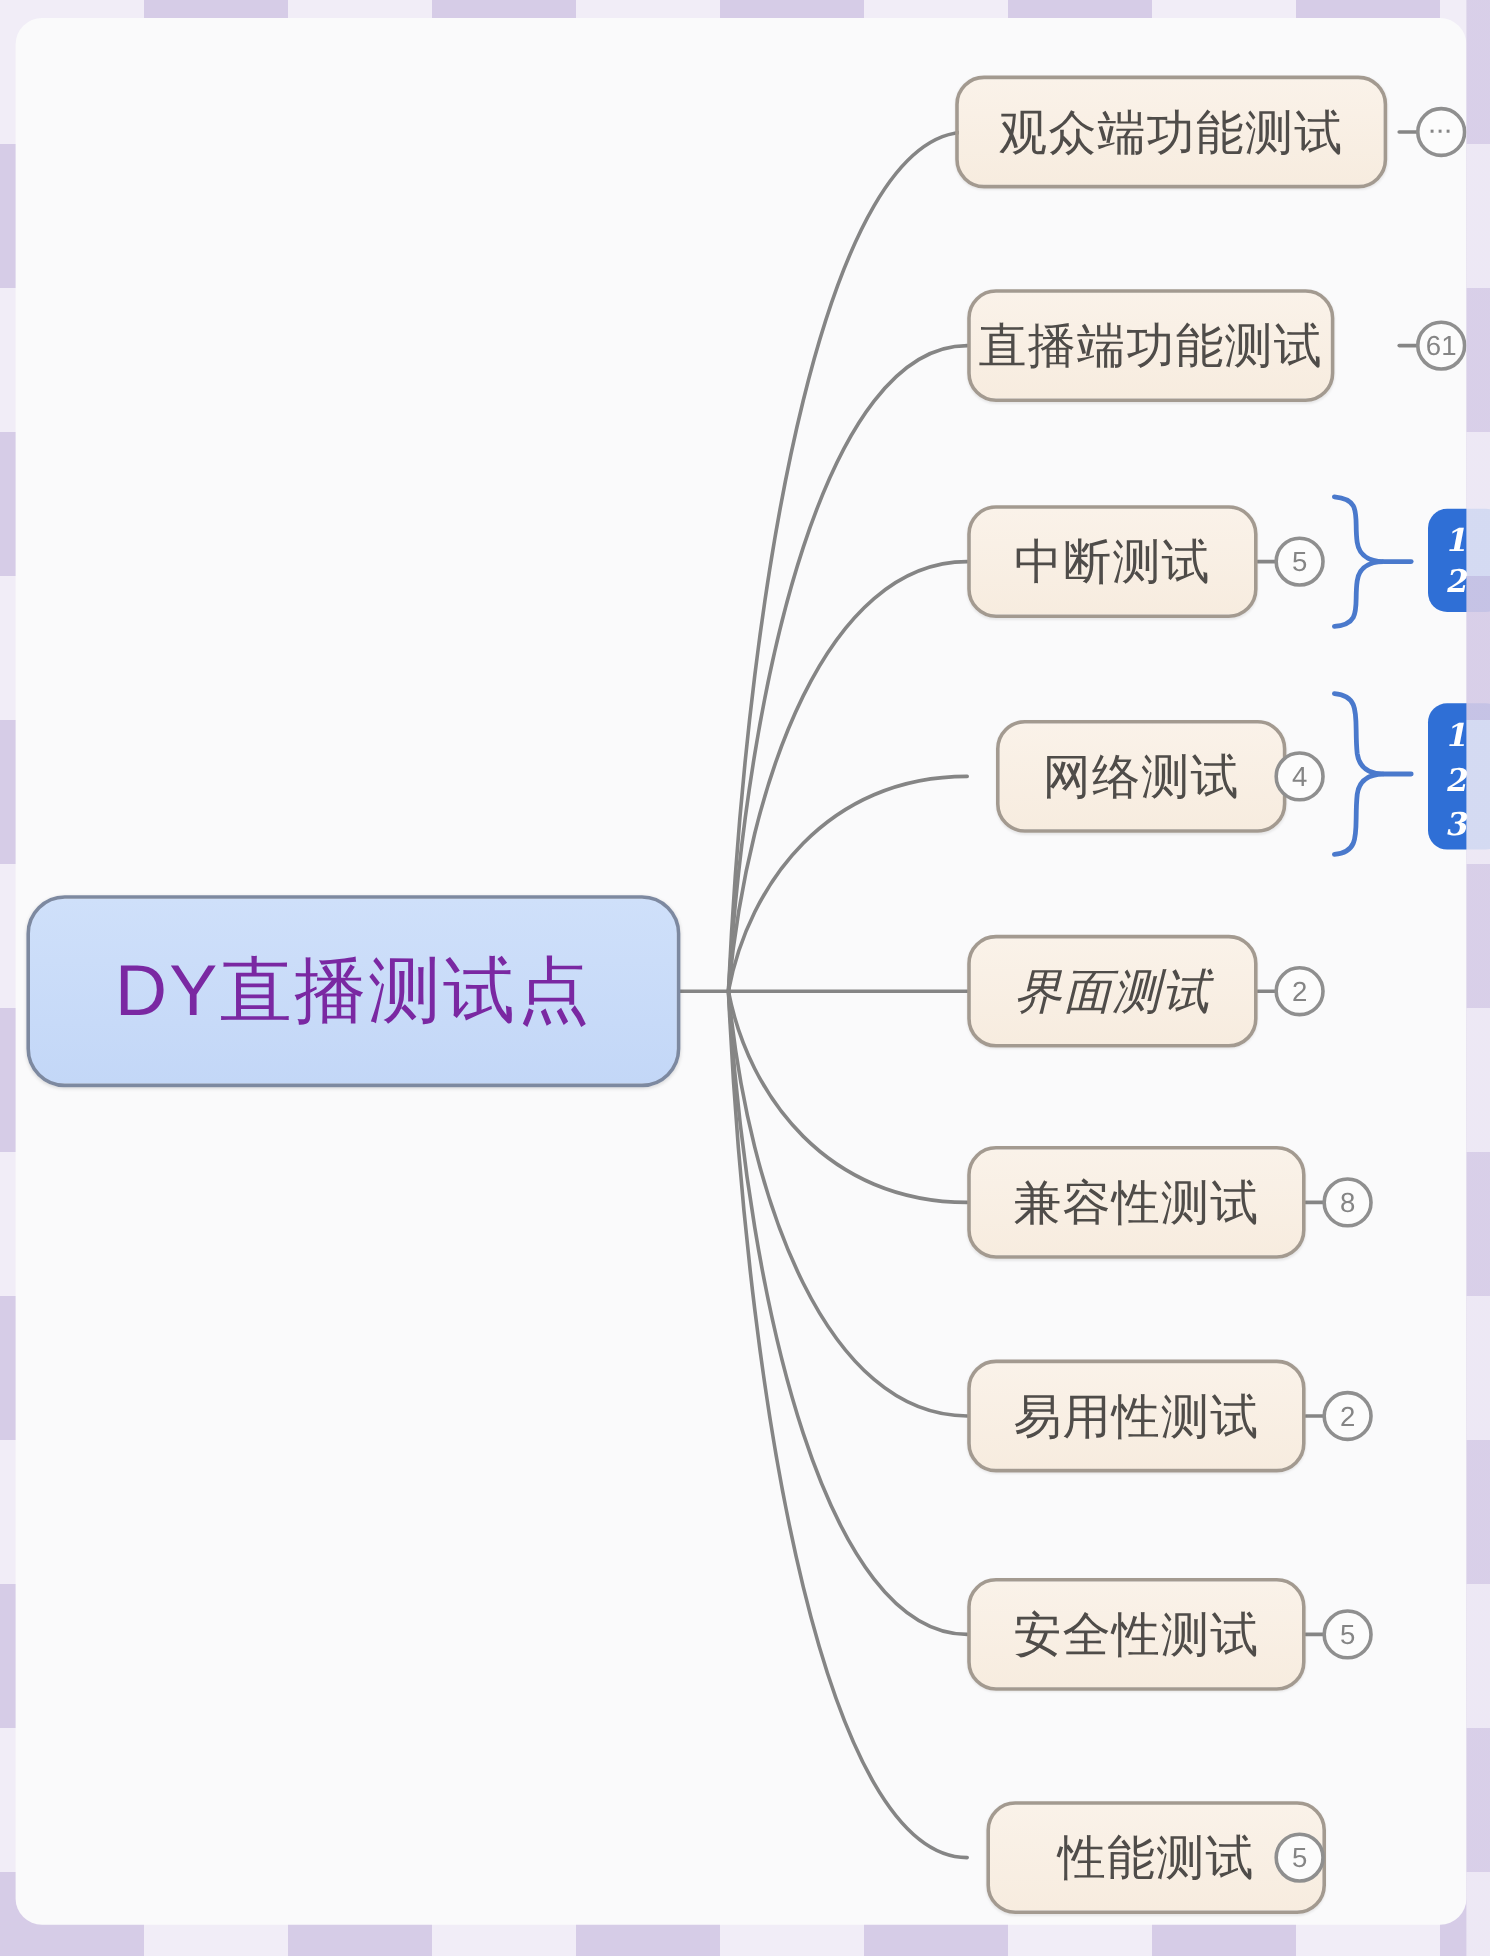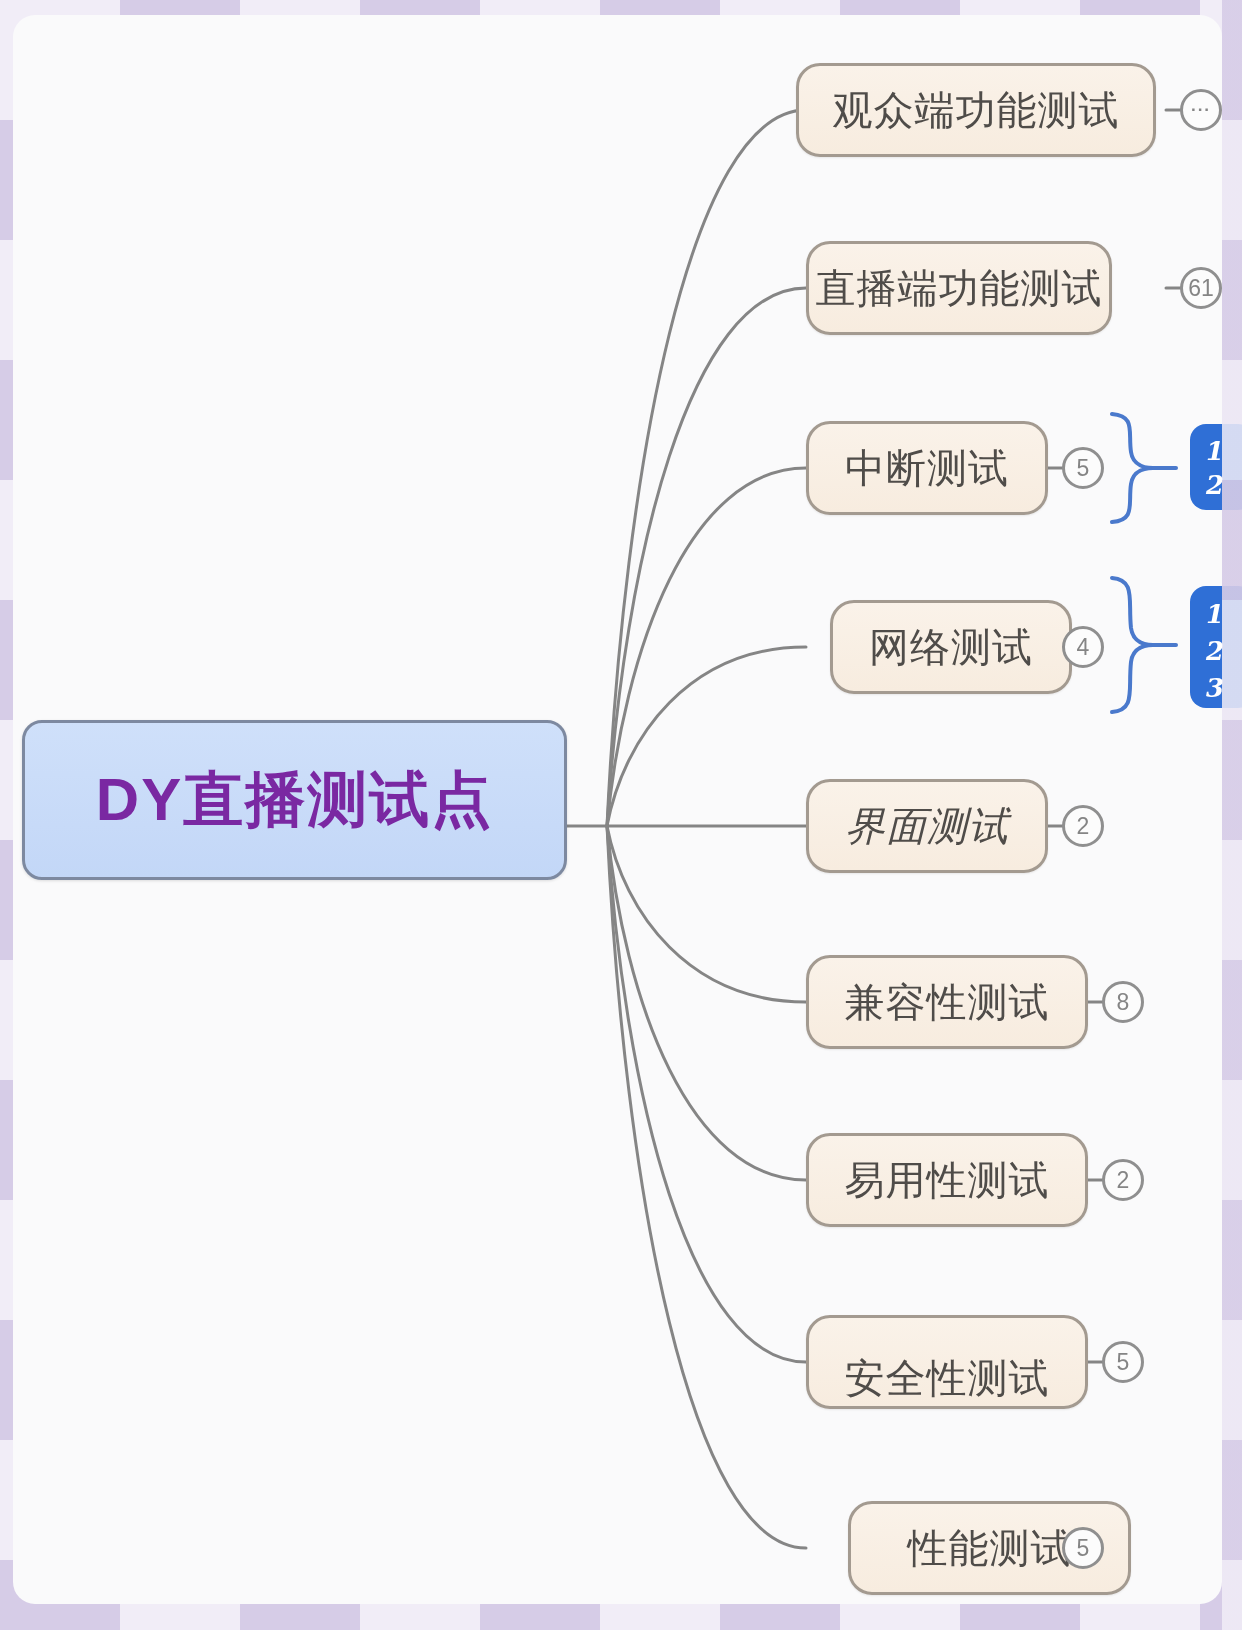--- a/index.html
+++ b/index.html
@@ -17,25 +17,25 @@
   .links{position:absolute;left:0;top:0;width:1242px;height:1630px;pointer-events:none;}
   .node{
     position:absolute;height:94px;box-sizing:border-box;
     background:linear-gradient(#faf2e9,#f7ecdf);
     border:3px solid #a39a90;border-radius:24px;
     display:flex;align-items:center;justify-content:center;
     color:#4f4c49;font-size:40px;letter-spacing:1px;white-space:nowrap;
     box-shadow:0 1px 2px rgba(0,0,0,0.08);
   }
   .root{
-    position:absolute;left:22px;top:720px;width:545px;height:160px;box-sizing:border-box;
+    position:absolute;left:22px;top:746px;width:545px;height:160px;box-sizing:border-box;
     background:linear-gradient(#cfe0fa,#c3d7f7);
-    border:3px solid #7d89a0;border-radius:20px;
+    border:3px solid #7d89a0;border-radius:32px;
     display:flex;align-items:center;justify-content:center;
-    color:#7a28a2;font-size:60px;font-weight:bold;letter-spacing:2px;white-space:nowrap;
+    color:#7a28a2;font-size:60px;font-weight:normal;letter-spacing:2px;white-space:nowrap;
     box-shadow:0 1px 3px rgba(0,0,0,0.12);
   }
   .badge{
     position:absolute;width:42px;height:42px;box-sizing:border-box;
     border:3px solid #8f8f8f;border-radius:50%;background:#fcfcfc;
     display:flex;align-items:center;justify-content:center;
     color:#858585;font-size:23px;
   }
   .badge.dots{font-size:17px;font-weight:bold;letter-spacing:1px;}
   .bluebox{
@@ -105,24 +105,24 @@
   </div>
 <div class="node" style="left:806px;top:779px;width:242px;font-style:italic;">
     <span>界面测试</span>
   </div>
 <div class="node" style="left:806px;top:955px;width:282px;">
     <span>兼容性测试</span>
   </div>
 <div class="node" style="left:806px;top:1133px;width:282px;">
     <span>易用性测试</span>
   </div>
-<div class="node" style="left:806px;top:1315px;width:282px;align-items:flex-end;">
+<div class="node" style="left:806px;top:1315px;width:282px;">
     <span>安全性测试</span>
   </div>
-<div class="node" style="left:848px;top:1501px;width:283px;">
+<div class="node" style="left:822px;top:1501px;width:283px;">
     <span>性能测试</span>
   </div>
 
 <div class="badge dots" style="left:1180px;top:89px;">
     <span>···</span>
   </div>
 <div class="badge" style="left:1180px;top:267px;">
     <span>61</span>
   </div>
 <div class="badge" style="left:1062px;top:447px;">

